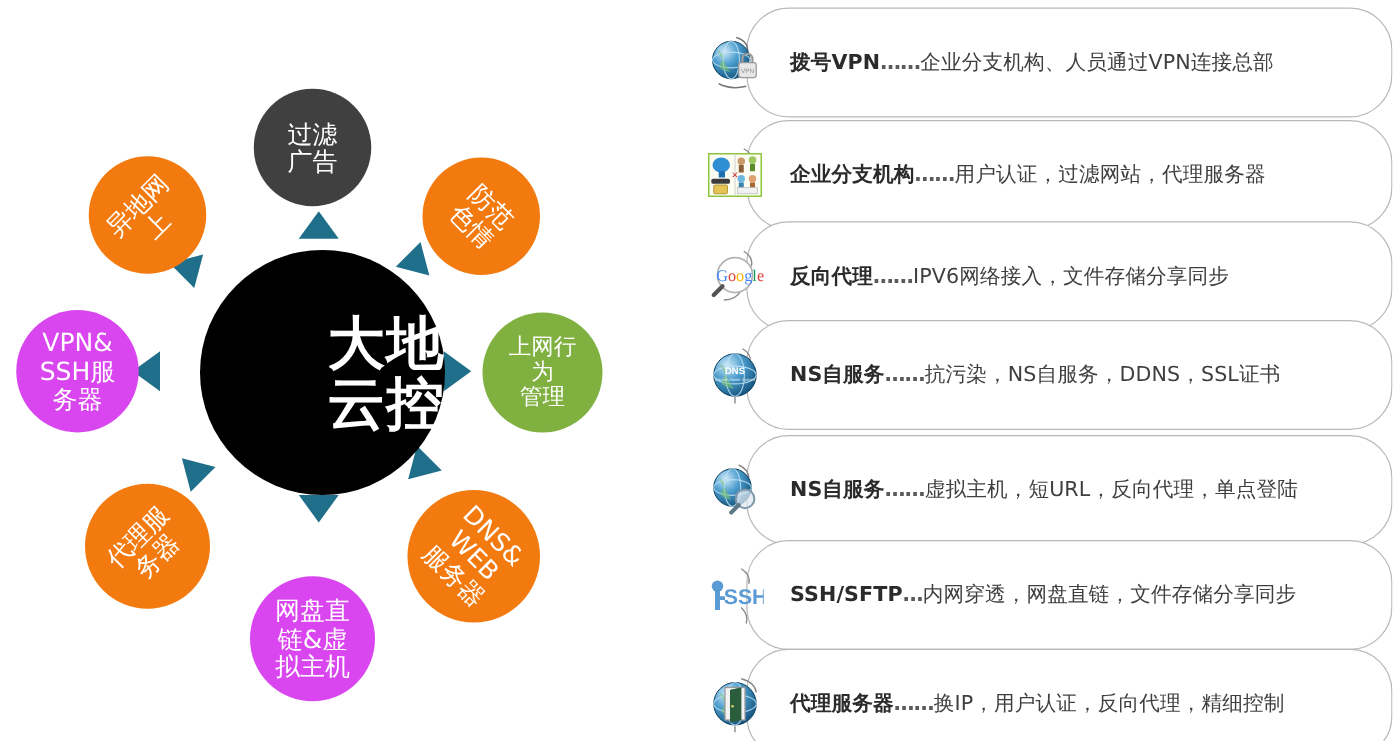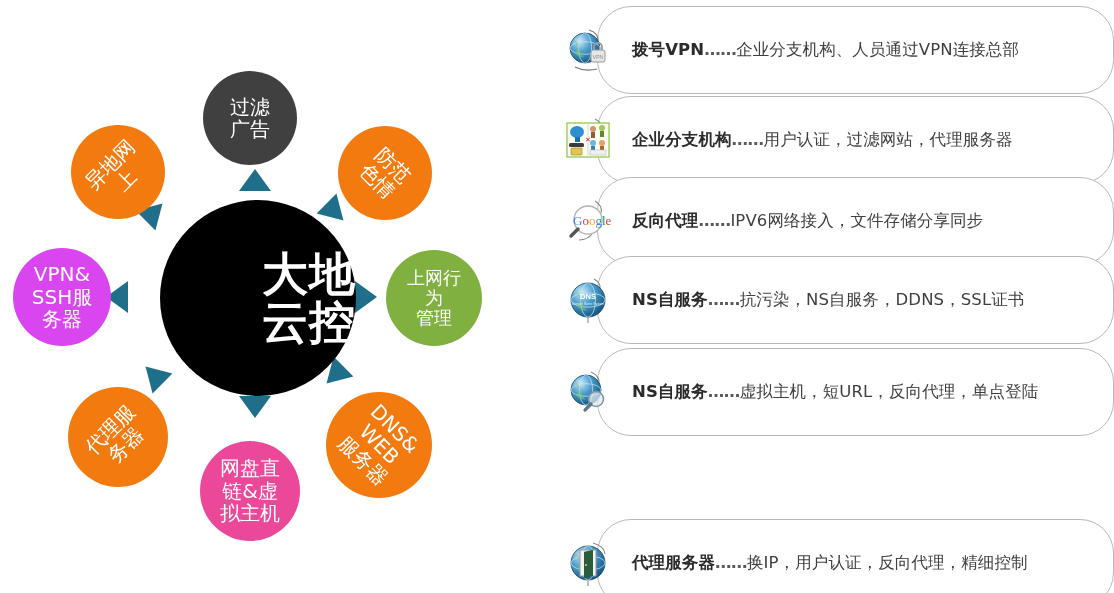--- a/index.html
+++ b/index.html
@@ -135,21 +135,21 @@
         <div class="node" style="left: 386px; top: 250px; width: 96px; height: 96px; background: rgb(127, 176, 64);">
           <div class="node-label" style="font-size: 18px;">上网行
 为
 管理</div>
         </div>
         <div class="node" style="left: 326px; top: 392px; width: 106px; height: 106px; background: rgb(243, 122, 15);">
           <div class="node-label" style="font-size: 20px; transform: rotate(45deg);">DNS&amp;
 WEB
 服务器</div>
         </div>
-        <div class="node" style="left: 200px; top: 441px; width: 100px; height: 100px; background: #ec4899;">
+        <div class="node" style="left: 200px; top: 461px; width: 100px; height: 100px; background: #d946ef;">
           <div class="node-label" style="font-size: 20px;">网盘直
 链&amp;虚
 拟主机</div>
         </div>
         <div class="node" style="left: 68px; top: 387px; width: 100px; height: 100px; background: rgb(243, 122, 15);">
           <div class="node-label" style="font-size: 20px; transform: rotate(-45deg);">代理服
 务器</div>
         </div>
         <div class="node" style="left: 13px; top: 248px; width: 98px; height: 98px; background: #d946ef;">
           <div class="node-label" style="font-size: 20px;">VPN&amp;
@@ -268,20 +268,33 @@
     <ellipse cx="21" cy="21" rx="15" ry="6.3" fill="none" stroke="#bfe2f5" stroke-width="0.9" opacity="0.85"></ellipse>
     <ellipse cx="21" cy="21" rx="6.6" ry="15" fill="none" stroke="#bfe2f5" stroke-width="0.9" opacity="0.85"></ellipse>
     <path d="M9.75 12.75 q 7.5 4.5 3 10.5 q -4.5 5.25 7.5 7.5" fill="#7fc46b" opacity="0.55"></path>
         <circle cx="31" cy="30" r="7.5" fill="#dfeaf2" fill-opacity="0.75" stroke="#7e97a8" stroke-width="1.6"></circle>
         <path d="M26 35 l -6 6" stroke="#5e7787" stroke-width="3.2" stroke-linecap="round"></path>
           </svg></div>
         <div class="card-body">
           <div class="card-text"><span class="strong">NS自服务</span><span class="dots">……</span><span>虚拟主机，短URL，反向代理，单点登陆</span></div>
         </div>
       </div>
+      <div class="card-row" style="top: 432px;">
+        <div class="card-icon"><svg width="46" height="46" viewBox="0 0 46 46">
+            <path d="M28 2 q 8 5 6 12" fill="none" stroke="#888" stroke-width="1.1"></path>
+        <path d="M28 33 q 6 6 4 13" fill="none" stroke="#888" stroke-width="1.1"></path>
+        <circle cx="9" cy="16" r="4.6" fill="#5b9bd5"></circle>
+        <rect x="7" y="19" width="4" height="16" fill="#5b9bd5"></rect>
+        <rect x="11" y="24" width="4" height="3" fill="#5b9bd5"></rect>
+        <text x="14" y="30" font-size="17" font-weight="600" fill="#5b9bd5" font-family="sans-serif">SSH</text>
+          </svg></div>
+        <div class="card-body">
+          <div class="card-text"><span class="strong">SSH/SFTP</span><span class="dots">…</span><span>内网穿透，网盘直链，文件存储分享同步</span></div>
+        </div>
+      </div>
       <div class="card-row" style="top: 519px;">
         <div class="card-icon"><svg width="46" height="46" viewBox="0 0 46 46">
             <path d="M28 3 q 11 3 12 11" fill="none" stroke="#888" stroke-width="1.1"></path>
         <path d="M23 41 v 5" fill="none" stroke="#888" stroke-width="1.1"></path>
 
     <defs>
       <radialGradient id="gglobe-door-icon" cx="32%" cy="27%" r="78%">
         <stop offset="0%" stop-color="#cfe9f8"></stop>
         <stop offset="45%" stop-color="#4e9fd0"></stop>
         <stop offset="100%" stop-color="#14557f"></stop>

